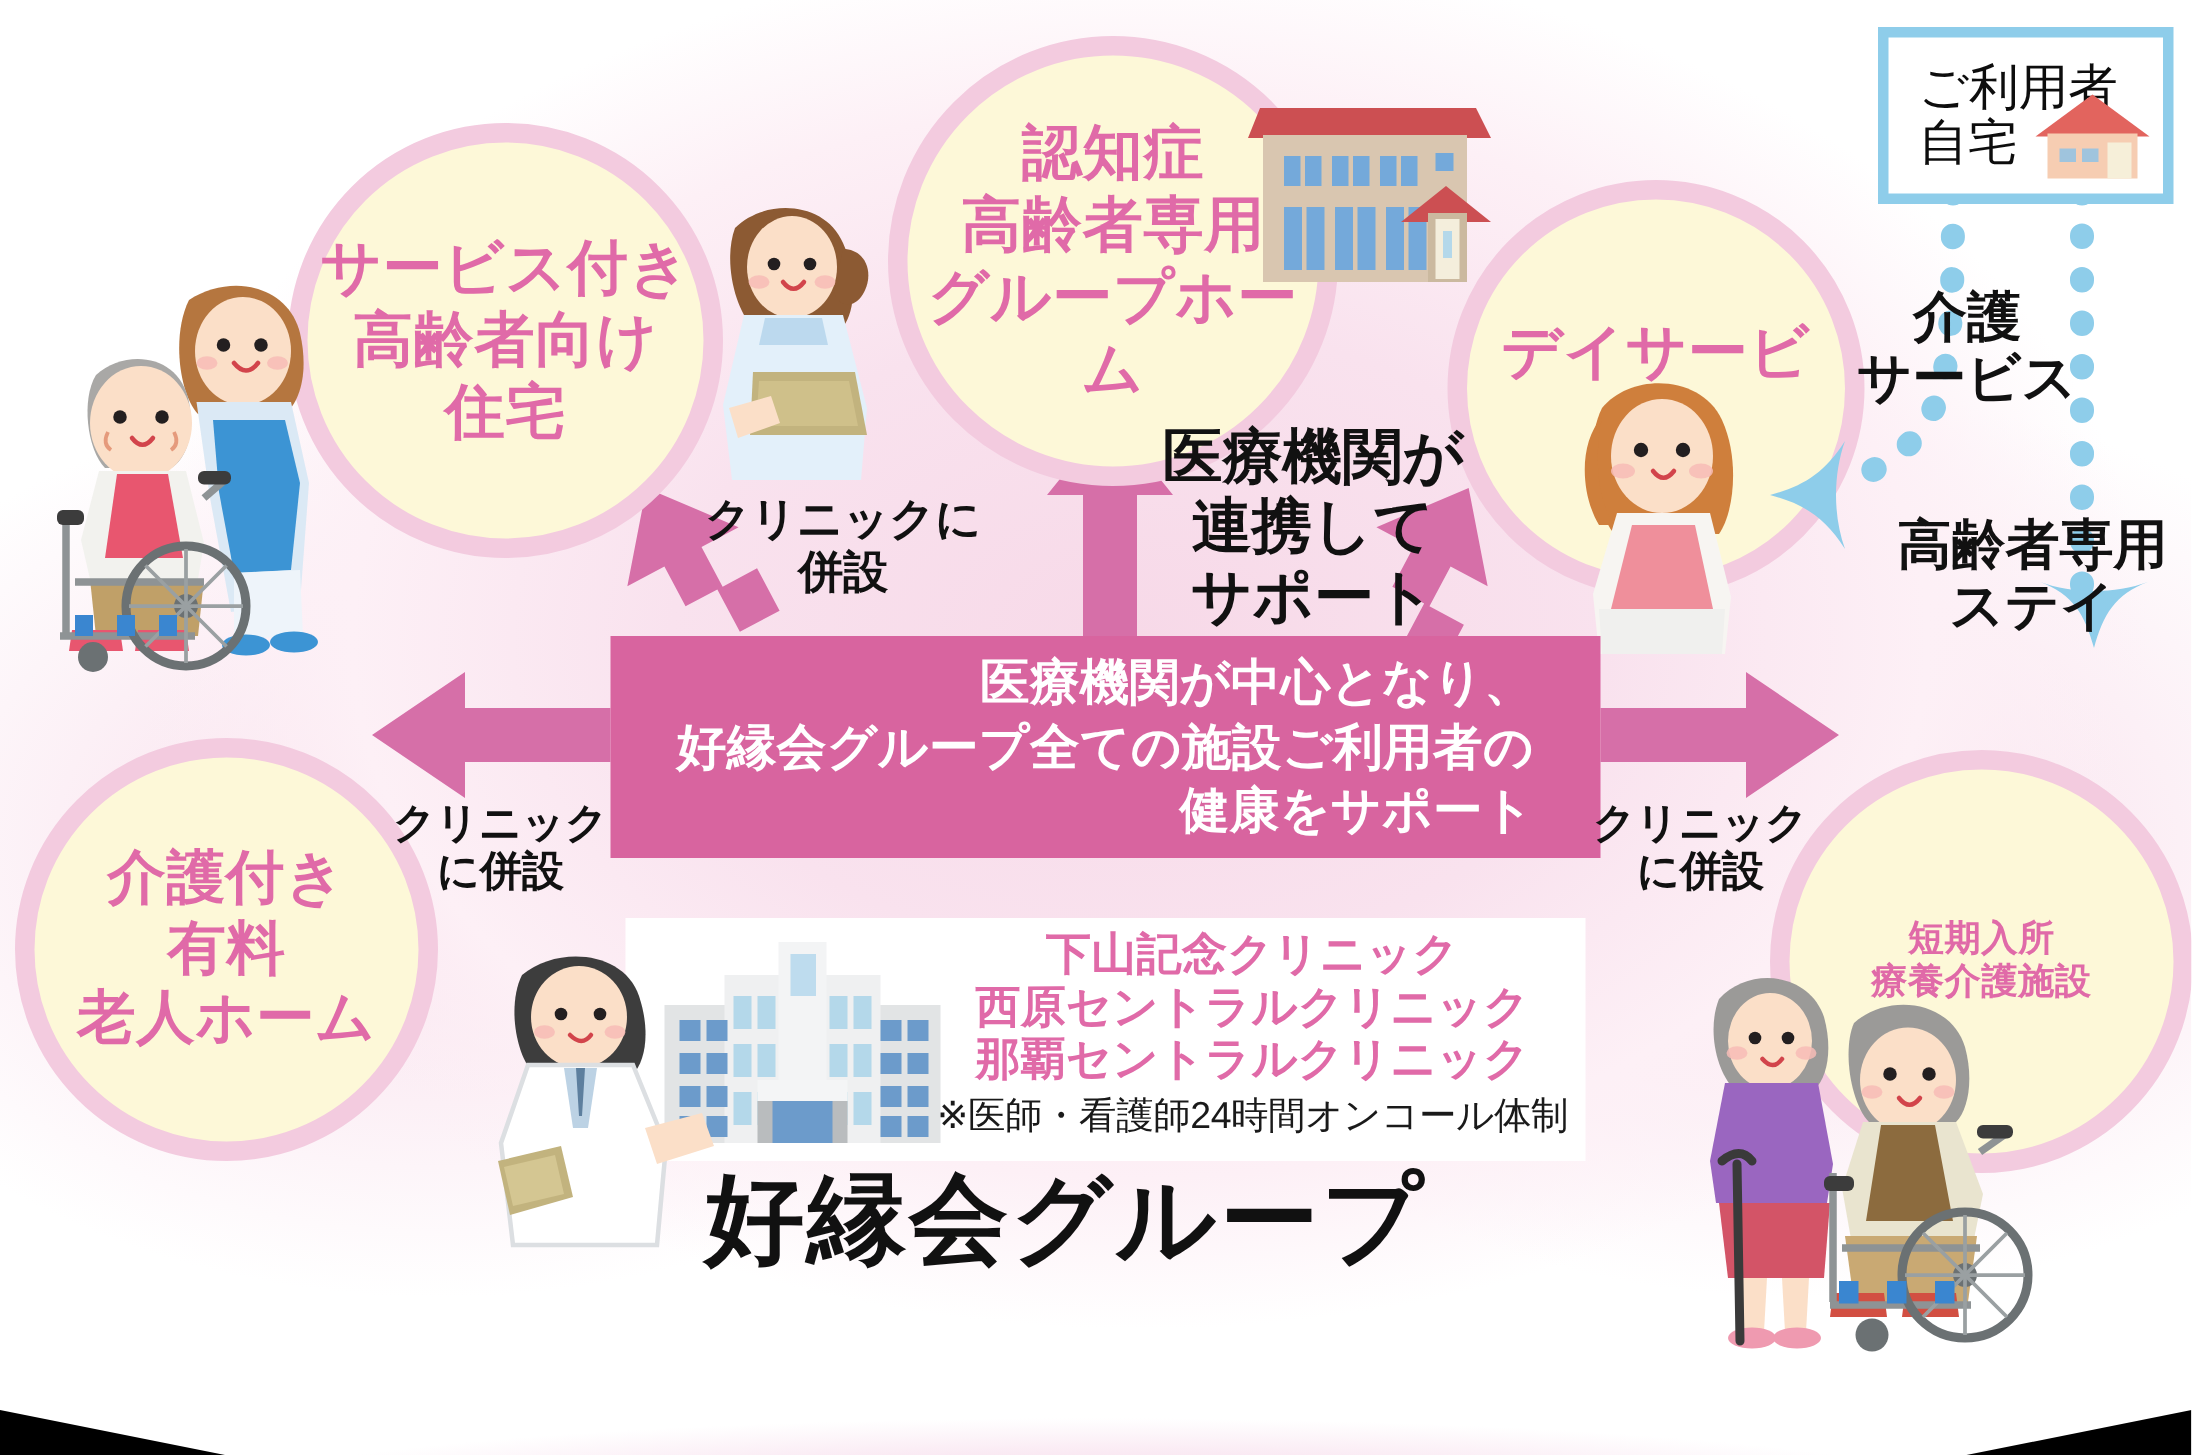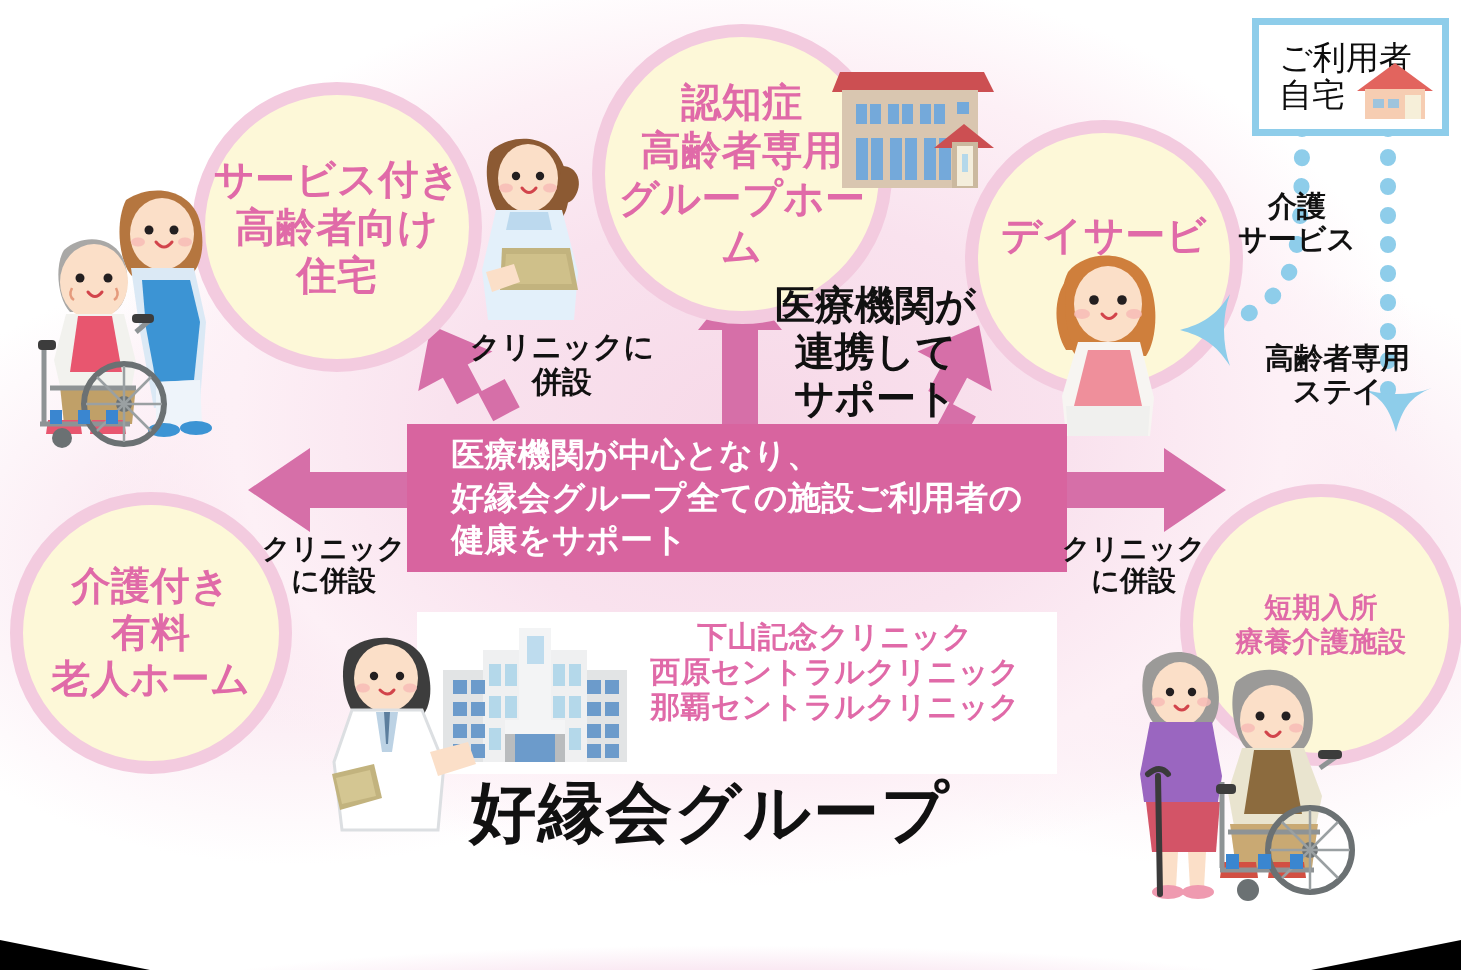--- a/index.html
+++ b/index.html
@@ -59,40 +59,40 @@
     line-height: 1.2;
     letter-spacing: .5px;
     z-index: 4;
   }
   .circle .ctxt { padding: 0 8px; white-space: pre-line; }
 
   #circle-housing   { left: 192px;  top: 82px;  width: 290px; height: 290px; font-size: 40px; }
   #circle-group     { left: 592px;  top: 24px;  width: 300px; height: 300px; font-size: 40px; }
   #circle-day       { left: 965px;  top: 120px; width: 278px; height: 278px; font-size: 40px; }
   #circle-paid      { left: 10px;   top: 492px; width: 282px; height: 282px; font-size: 39px; }
-  #circle-short     { left: 1180px; top: 484px; width: 282px; height: 282px; font-size: 28px; }
+  #circle-short     { left: 1180px; top: 500px; width: 282px; height: 282px; font-size: 24px; }
   #circle-day .ctxt { font-size: 40px; }
 
   
   #center-box {
     position: absolute;
     left: 407px; top: 424px;
     width: 660px; height: 148px;
     background: #d8649f;
     z-index: 6;
     display: flex;
     align-items: center;
     justify-content: center;
   }
   #center-box .ctext {
     color: #ffffff;
     font-weight: bold;
     font-size: 33px;
     line-height: 1.30;
-    text-align: left;
+    text-align: right;
     white-space: pre-line;
     letter-spacing: .3px;
   }
   #white-panel {
     position: absolute;
     left: 417px; top: 572px;
     width: 640px; height: 162px;
     background: #ffffff;
     z-index: 6;
     margin-top: 40px;
@@ -170,21 +170,21 @@
     white-space: pre-line;
     letter-spacing: 0;
   }
   #home-icon { position: absolute; right: 5px; bottom: 6px; }
 
   
   .blue-label {
     position: absolute;
     color: #111111;
     font-weight: bold;
-    font-size: 29px;
+    font-size: 36px;
     line-height: 1.14;
     text-align: center;
     white-space: pre-line;
     z-index: 8;
   }
   #lbl-kaigo { left: 1238px; top: 190px; }
   #lbl-short { left: 1265px; top: 342px; }
 
   .illus { position: absolute; z-index: 5; }
 </style>
@@ -296,20 +296,21 @@
       <rect x="70" y="96" width="60" height="14" fill="#f4f5f6"></rect>
       <rect x="78" y="110" width="44" height="28" fill="#6c9bcb"></rect>
       <rect x="70" y="110" width="10" height="28" fill="#b9bcbe"></rect>
       <rect x="120" y="110" width="10" height="28" fill="#b9bcbe"></rect>
     </svg>
 
     <div id="clinic-list">
       <div class="cl">下山記念クリニック
 西原セントラルクリニック
 那覇セントラルクリニック</div>
+      <div id="clinic-note">※医師・看護師24時間オンコール体制</div>
     </div>
   </div>
 
   <div class="arrow-label" id="lbl-clinic-up">クリニックに
 併設</div>
   <div class="arrow-label" id="lbl-cooperate">医療機関が
 連携して
 サポート</div>
   <div class="arrow-label" id="lbl-clinic-left">クリニック
 に併設</div>

